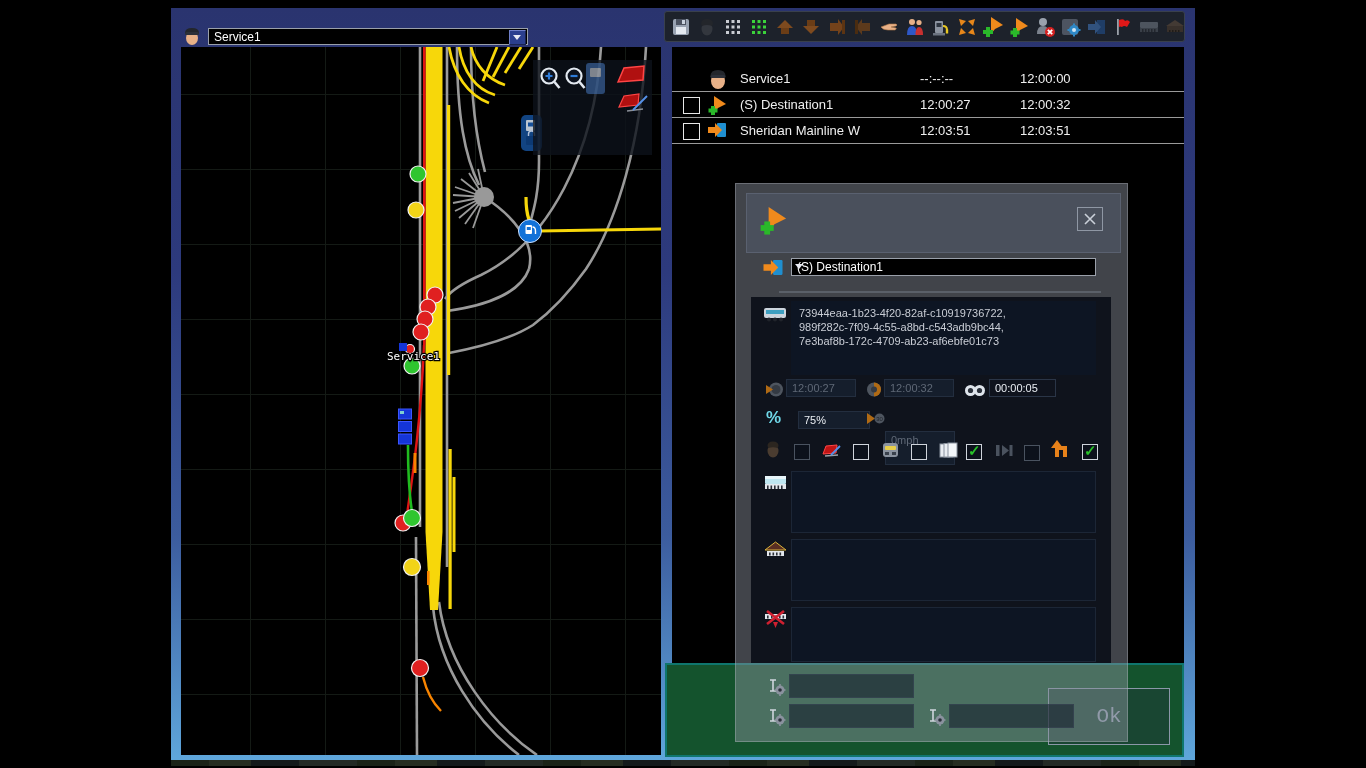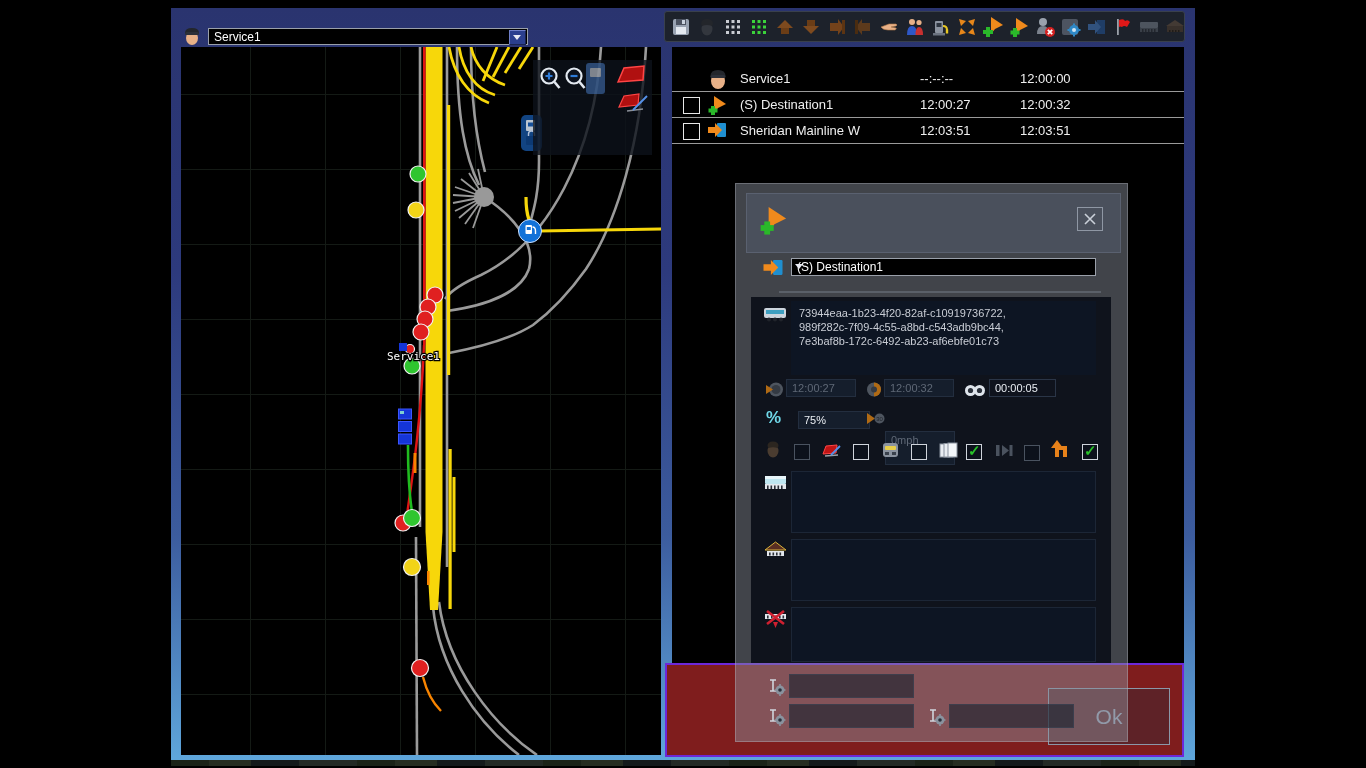--- a/index.html
+++ b/index.html
@@ -48,21 +48,21 @@
         font-size:11px;line-height:16px;padding-left:5px;color:#5f6876;}
   .fbox.lit{color:#e9edf2;}
   .bigbox{position:absolute;left:40px;width:305px;background:#0d1523;border:1px solid #1c2636;box-sizing:border-box;}
   .uuid{position:absolute;left:40px;top:4px;width:305px;height:74px;background:#0d1523;color:#c9cdd5;
         font-size:11px;line-height:14px;padding:5px 8px;box-sizing:border-box;}
   .dlg-cb{position:absolute;width:14px;height:14px;border:1px solid #cfd4db;background:rgba(10,16,26,.6);}
   .dlg-cb.dim{border-color:#4a5360;}
   .dlg-cb.checked::after{content:"✓";position:absolute;left:1px;top:-3px;color:#29c229;font-size:15px;font-weight:bold;}
   .mini-field{position:absolute;width:125px;height:24px;background:rgba(22,31,45,0.6);border:1px solid rgba(60,72,90,.5);box-sizing:border-box;}
   
-  .okpanel{left:665px;top:663px;width:519px;height:94px;background:#7f1d1d;border:2px solid #6d28d9;box-sizing:border-box;z-index:2;}
+  .okpanel{left:665px;top:663px;width:519px;height:94px;background:#14532d;border:2px solid #0f766e;box-sizing:border-box;z-index:2;font-family:Liberation Mono, monospace;}
   .okbtn{position:absolute;left:381px;top:23px;width:120px;height:55px;border:1px solid #8b97a8;
          color:#97a2b4;font-size:21px;display:flex;align-items:center;justify-content:center;background:rgba(35,45,60,.35);}
   .hdr-lab{position:absolute;}
 </style>
 </head>
 <body>
 
 <div class="screen">
 
   <div class="abs frame"></div>
@@ -464,21 +464,21 @@
             <g fill="#20242b">
               <circle cx="6" cy="13.5" r="2"></circle>
               <circle cx="12" cy="13.5" r="2"></circle>
               <circle cx="18" cy="13.5" r="2"></circle>
             </g>
           </svg>
       </span>
       <div class="uuid">
         <div>73944eaa-1b23-4f20-82af-c10919736722,</div>
         <div>989f282c-7f09-4c55-a8bd-c543adb9bc44,</div>
-        <div>7e3baf8b-172c-6492-ab23-af6ebfe01c73</div>
+        <div>7e3baf8b-172c-4709-ab23-af6ebfe01c73</div>
       </div>
 
       <span class="abs" style="left:14px;top:84px;">
         <svg width="19" height="17" viewBox="0 0 19 17">
             <circle cx="11" cy="8.5" r="7" fill="#4e555f"></circle>
             <circle cx="11" cy="8.5" r="4.5" fill="#343a43"></circle>
             <polygon points="1,4 8,8.5 1,13" fill="#b06a14"></polygon>
           </svg>
       </span>
       <div class="fbox" style="left:35px;top:82px;width:70px;height:18px;">12:00:27</div>

